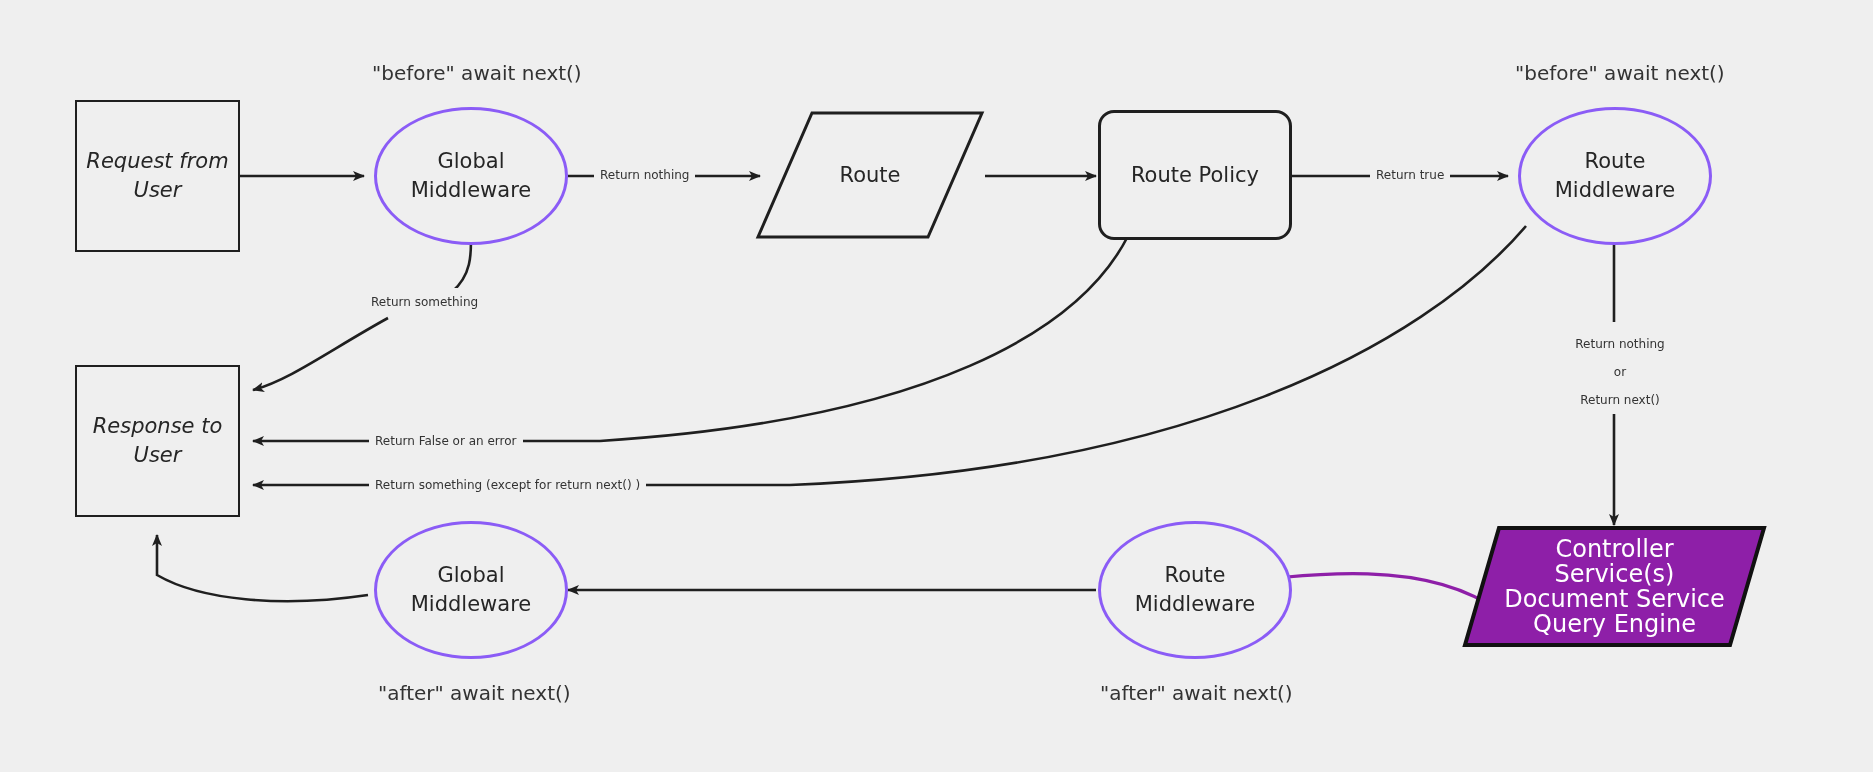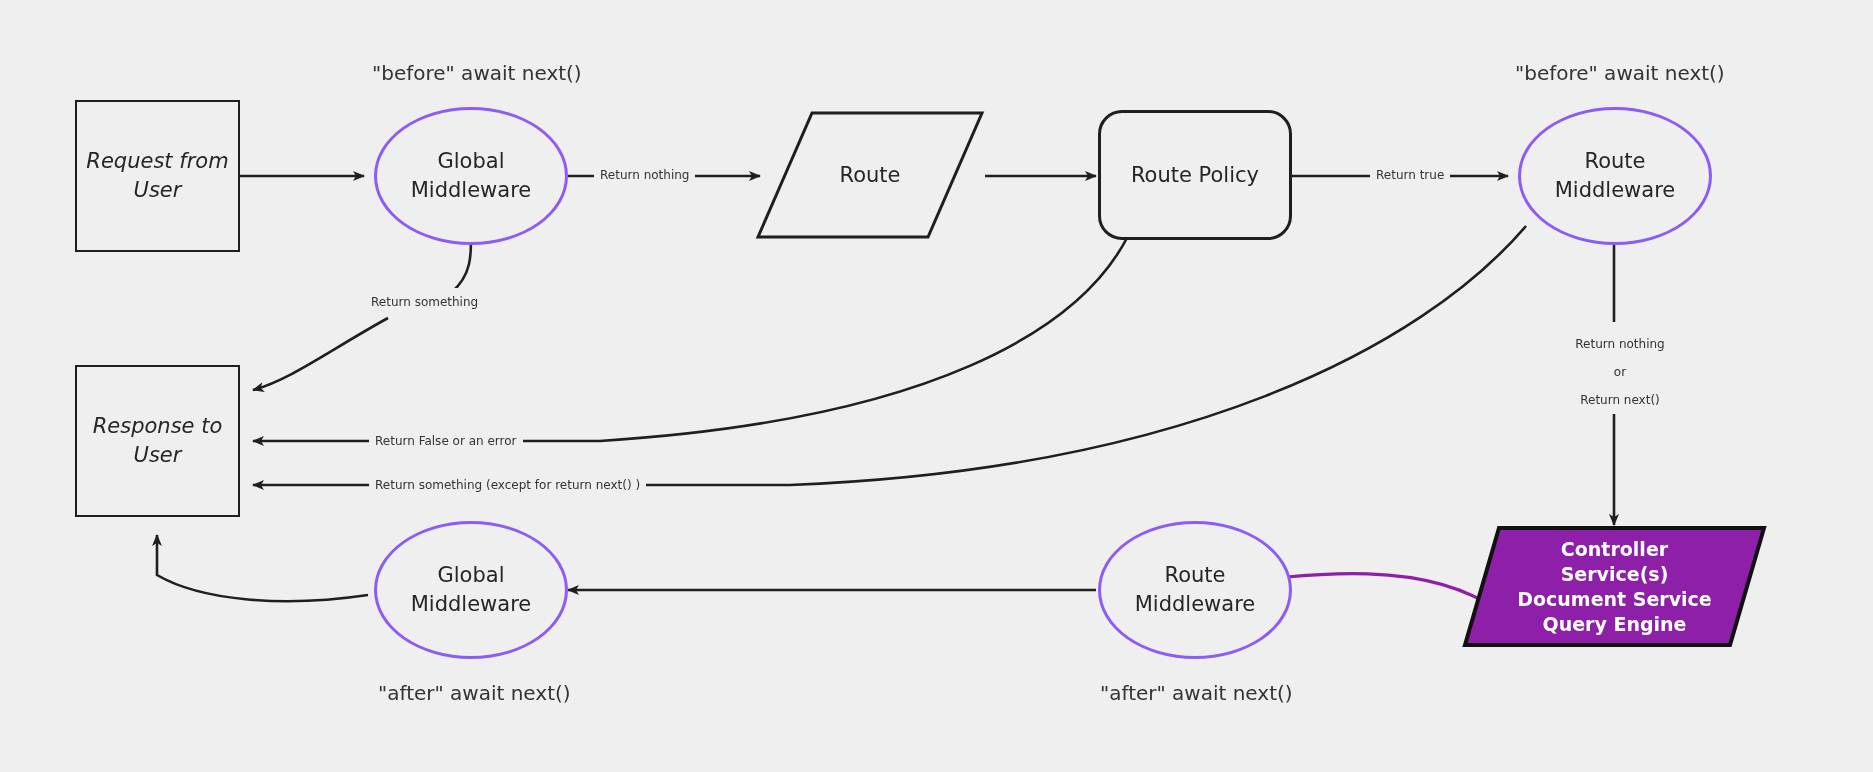--- a/index.html
+++ b/index.html
@@ -40,21 +40,21 @@
   .node .lbl { pointer-events: none; white-space: pre-line; }
 
   .shape-rect {
     border: 2.5px solid #1f1f1f;
     background: #efefef;
     font-style: italic;
   }
   .shape-roundrect {
     border: 3px solid #1f1f1f;
     background: #efefef;
-    border-radius: 24px;
+    border-radius: 16px;
   }
   .shape-ellipse {
     border: 3px solid #8b5cf6;
     background: #efefef;
     border-radius: 50%;
   }
   .shape-para {
     background: transparent;
   }
   .para-bg {
@@ -78,22 +78,22 @@
   .caption {
     position: absolute;
     color: #333333;
     font-size: 20px;
     line-height: 26px;
     white-space: nowrap;
     z-index: 4;
   }
   .purple-node .lbl {
     color: #ffffff;
-    font-weight: bold;
-    font-size: 19px;
+    font-weight: normal;
+    font-size: 24px;
     line-height: 25px;
     text-align: center;
   }
 </style>
 </head>
 <body>
 
 <div id="canvas">
 
   <svg id="edges" viewBox="0 0 1873 772" xmlns="http://www.w3.org/2000/svg">

